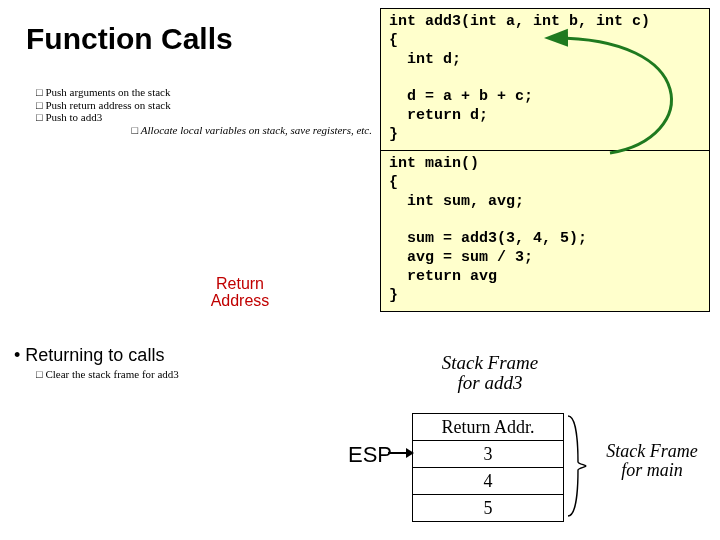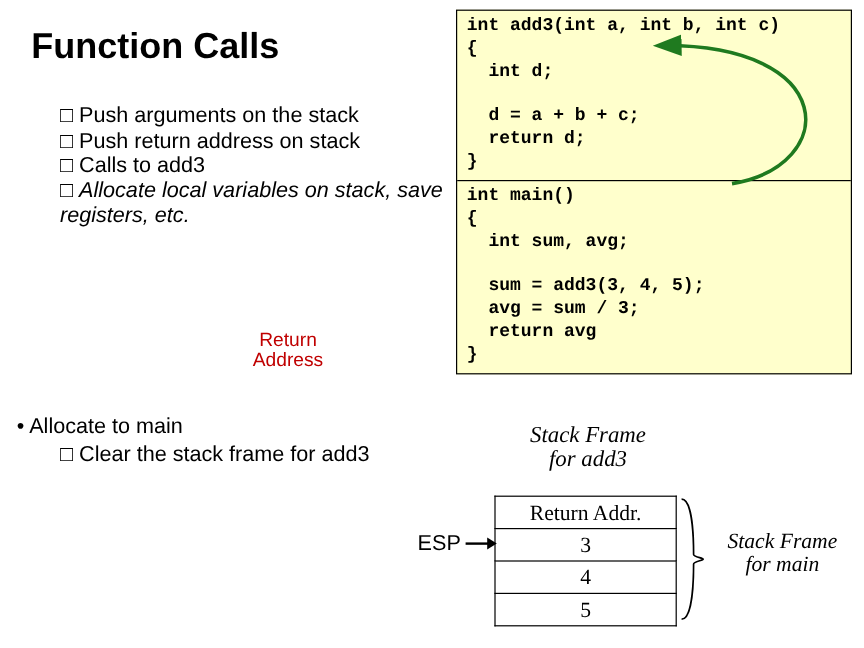--- a/index.html
+++ b/index.html
@@ -32,28 +32,29 @@
     width: 358px;
     font-size: 18px;
   }
   .bullet-l1 {
     margin: 0 0 2px 0;
   }
   .bullet-l1::before {
     content: "• ";
   }
   .bullet-l2 {
-    margin: 0 0 0 36px;
-    font-size: 18px;
+    margin: 0 0 0 22px;
+    font-size: 11px;
     line-height: 1.15;
+    font-family: Liberation Serif, serif;
   }
   .bullet-l2::before {
     content: "\25A1\00A0"; 
   }
-  .italic { font-style: italic; }
+  .italic { font-style: italic; text-align: right; }
   .ret-addr {
     position: absolute;
     left: 190px;
     top: 276px;
     width: 100px;
     text-align: center;
     color: #c00000;
     font-size: 16px;
     line-height: 1.05;
   }
@@ -123,21 +124,21 @@
     text-align: center;
     height: 24px;
     padding: 1px 2px;
   }
   
   .esp {
     position: absolute;
     left: 348px;
     top: 442px;
     font-family: Arial, sans-serif;
-    font-size: 18px;
+    font-size: 22px;
   }
   .esp-arrow {
     position: absolute;
     left: 388px;
     top: 452px;
     width: 24px;
     height: 2px;
     background: #000;
   }
   .esp-arrow::after {
@@ -171,28 +172,28 @@
 </style>
 </head>
 <body>
 <div class="slide">
 
 <div class="title">Function Calls</div>
 
 <div class="left-col">
   <div class="bullet-l2">Push arguments on the stack</div>
   <div class="bullet-l2">Push return address on stack</div>
-  <div class="bullet-l2">Calls to add3</div>
+  <div class="bullet-l2">Push to add3</div>
   <div class="bullet-l2 italic">Allocate local variables on stack, save registers, etc.</div>
 </div>
 
 <div class="ret-addr">Return<br>Address</div>
 
 <div class="left-col2">
-  <div class="bullet-l1">Allocate to main</div>
+  <div class="bullet-l1">Returning to calls</div>
   <div class="bullet-l2">Clear the stack frame for add3</div>
 </div>
 
 <div class="codebox">
   <div class="sec">int add3(int a, int b, int c)
 {
   int d;
 
   d = a + b + c;
   return d;

